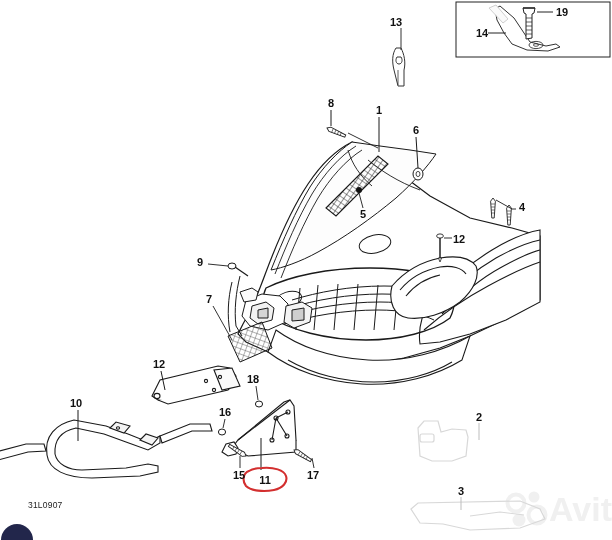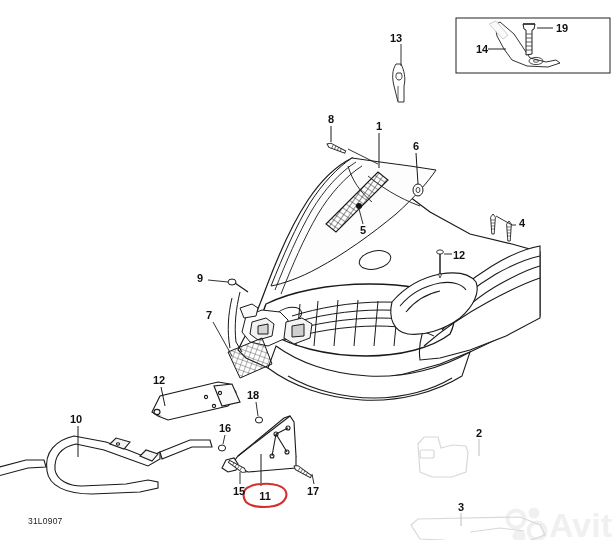--- a/index.html
+++ b/index.html
@@ -1,18 +1,18 @@
 <!DOCTYPE html>
 <html><head>
 <meta charset="utf-8">
 <style>
   html,body{margin:0;padding:0;background:#ffffff;}
   body{width:612px;height:540px;position:relative;overflow:hidden;
        font-family:"Liberation Sans",sans-serif;}
-  #stage{position:absolute;left:0;top:16px;width:612px;height:444px;}
+  #stage{position:absolute;left:0;top:0;width:612px;height:444px;}
   svg#diagram{position:absolute;left:0;top:0;width:612px;height:540px;}
   .lbl{font-family:"Liberation Sans",sans-serif;font-size:11px;font-weight:700;fill:#111;}
   .partno{font-family:"Liberation Sans",sans-serif;font-size:8.5px;fill:#222;letter-spacing:.2px;}
   .wm-text{font-family:"Liberation Sans",sans-serif;font-size:34px;font-weight:700;fill:#f0f0f0;}
 </style>
 </head>
 <body>
 
 <div id="stage">
 <svg id="diagram" viewBox="0 0 612 540">

